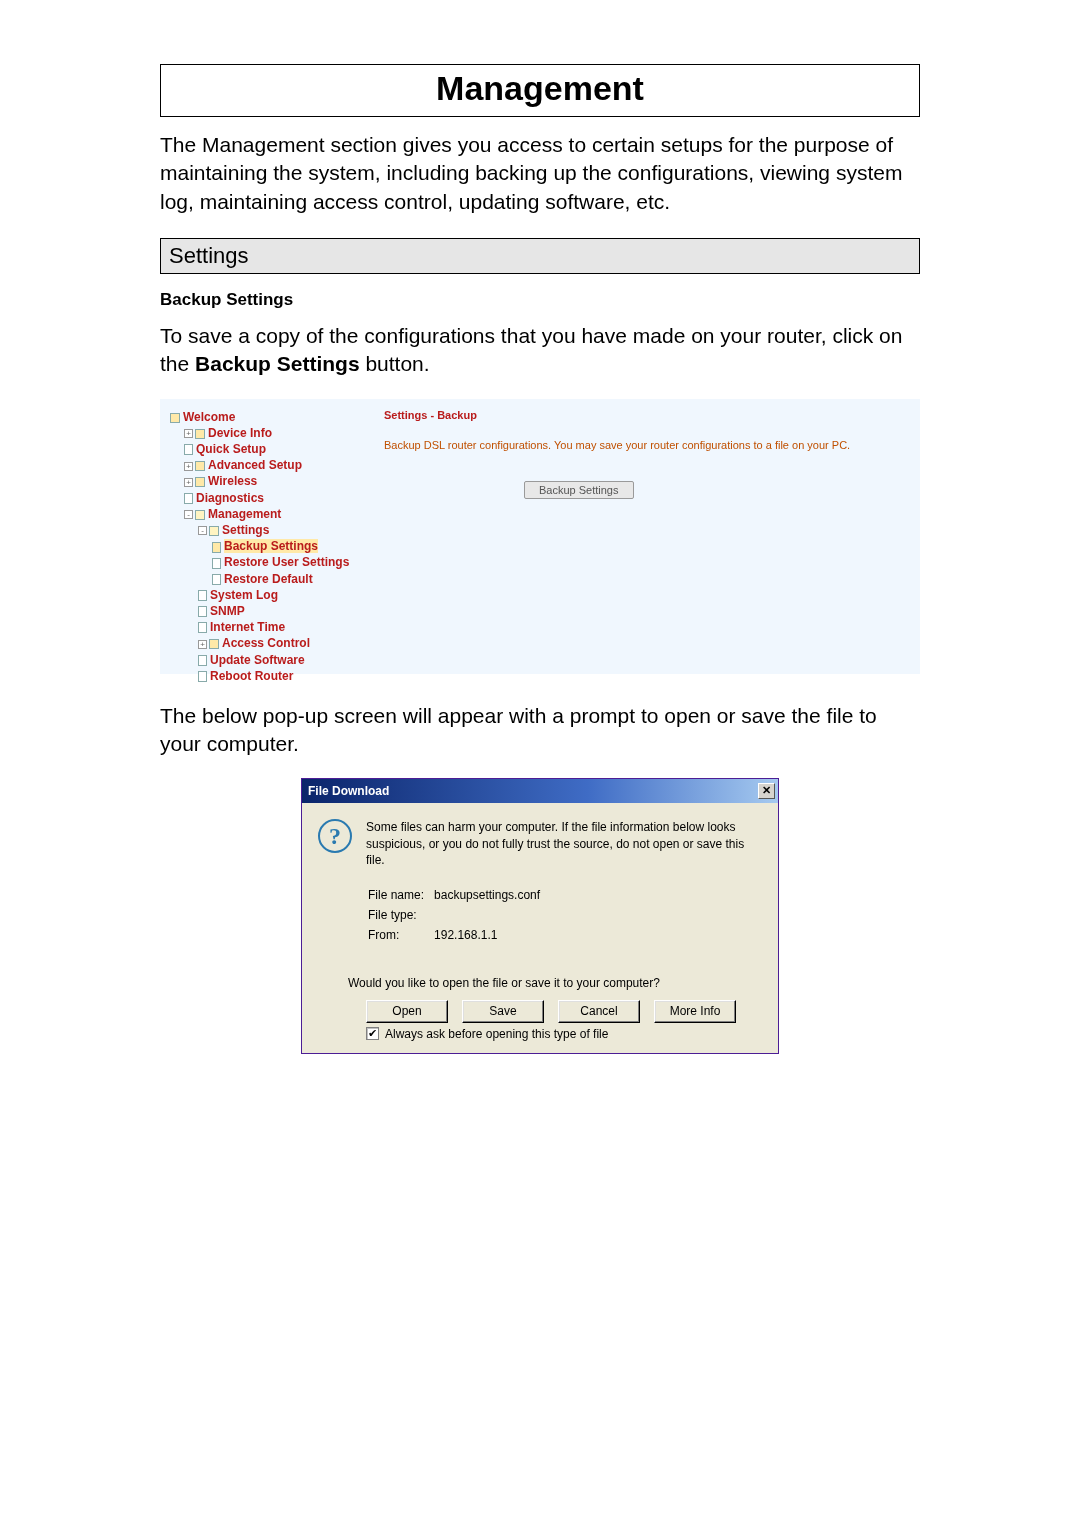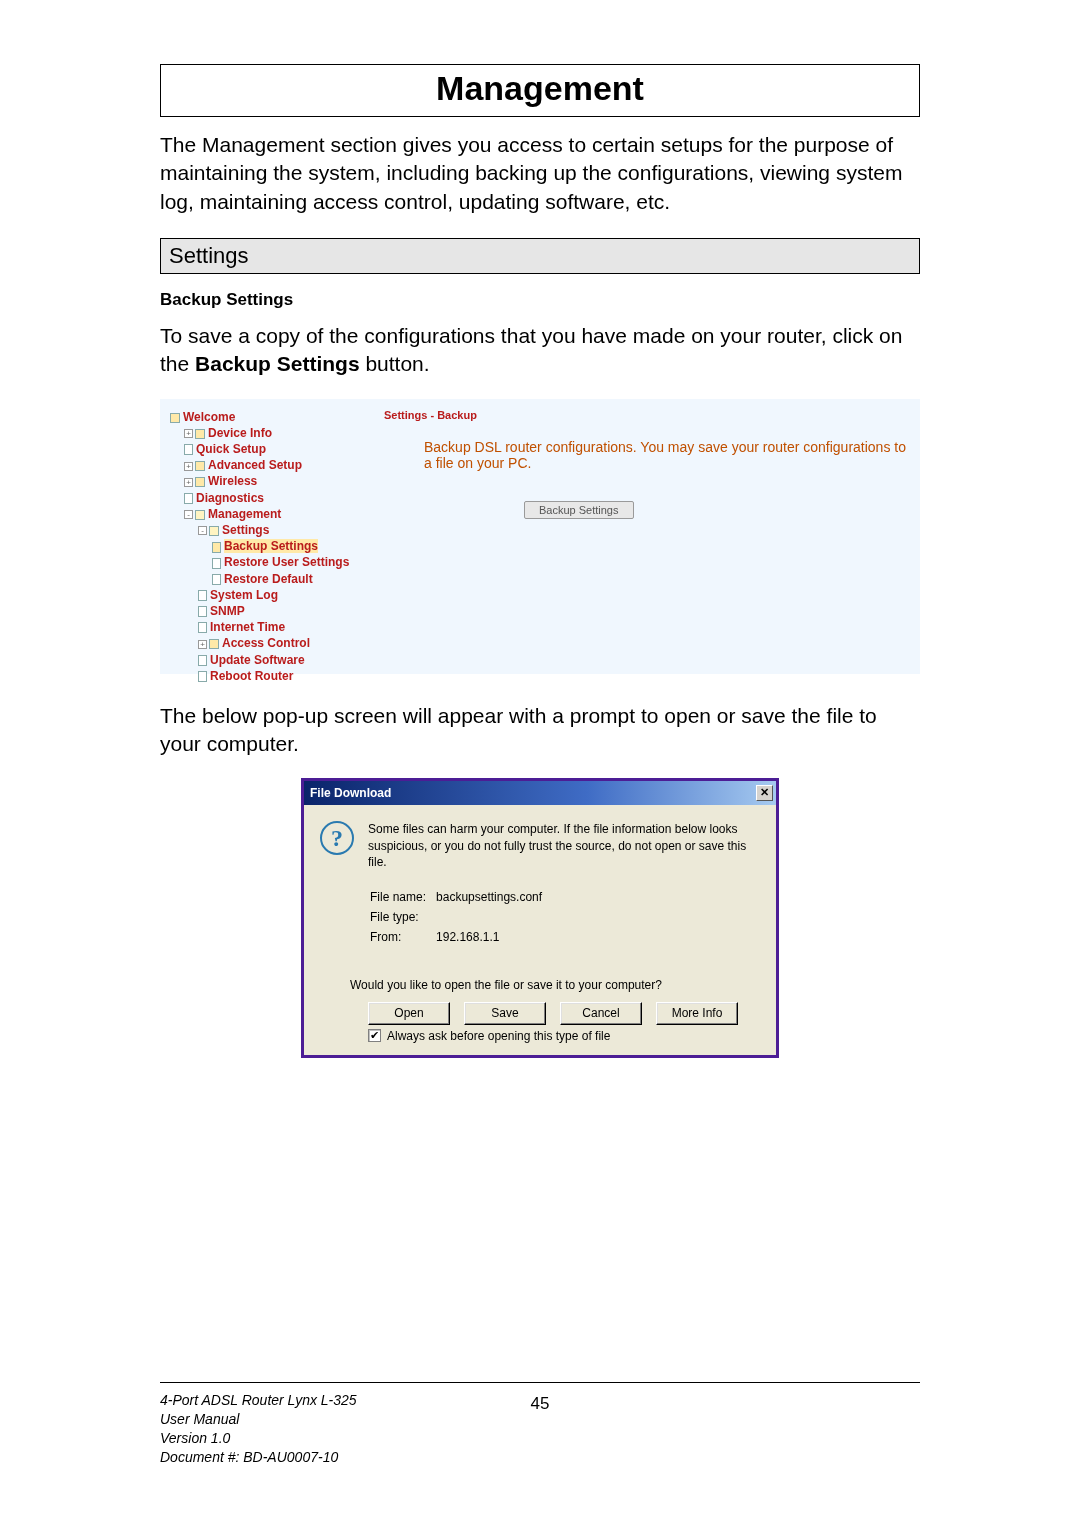--- a/index.html
+++ b/index.html
@@ -19,26 +19,26 @@
   .tree ul { list-style: none; padding-left: 14px; }
   .tree > ul { padding-left: 0; }
   .tree-icon { display: inline-block; width: 10px; height: 10px; border: 1px solid #8aa; background: #ffe9a8; margin-right: 3px; vertical-align: middle; }
   .tree-page { display: inline-block; width: 9px; height: 11px; border: 1px solid #8aa; background: #fff; margin-right: 3px; vertical-align: middle; }
   .tree-expand { display: inline-block; width: 9px; height: 9px; border: 1px solid #999; background: #fff; margin-right: 2px; font-size: 8px; line-height: 8px; text-align: center; vertical-align: middle; color: #666; }
   .tree .open { background: #fff4c2; }
   .tree .sel { background: #ffe9a8; font-weight: bold; }
   .tree a { color: #b91c1c; text-decoration: none; font-weight: bold; }
   .embed1-main { flex: 1; }
   .embed1-title { color: #b91c1c; font-weight: bold; font-size: 11px; margin-bottom: 18px; }
-  .embed1-desc { color: #c05000; font-size: 14px; margin-bottom: 30px; margin-left: 40px; }
+  .embed1-desc { color: #c05000; font-size: 11px; margin-bottom: 30px; }
   .backup-btn { display: inline-block; background: #e8e8e8; border: 1px solid #9a9a9a; border-radius: 2px; padding: 2px 14px; font-size: 11px; color: #555; margin-left: 140px; }
 
   
   .dialog-wrap { display: flex; justify-content: center; margin-bottom: 40px; }
-  .dialog { width: 478px; border: 3px solid #4c1d95; background: #ece9d8; font-family: Tahoma, Arial, sans-serif; font-size: 12px; }
+  .dialog { width: 478px; border: 1px solid #4c1d95; background: #ece9d8; font-family: Tahoma, Arial, sans-serif; font-size: 12px; }
   .dialog-titlebar { height: 24px; background: linear-gradient(90deg, #0a246a 0%, #3f6cc5 60%, #a6caf0 100%); color: #fff; display: flex; align-items: center; justify-content: space-between; padding: 0 3px 0 6px; font-weight: bold; font-size: 12px; }
   .dialog-close { width: 17px; height: 16px; background: #d6d3ce; border: 1px solid #fff; border-right-color: #555; border-bottom-color: #555; color: #000; text-align: center; line-height: 13px; font-size: 11px; font-family: Arial; }
   .dialog-body { padding: 16px 16px 12px 16px; }
   .dialog-top { display: flex; gap: 14px; margin-bottom: 16px; }
   .qmark { width: 34px; height: 34px; border: 2.5px solid #2a7ab0; border-radius: 50%; display: flex; align-items: center; justify-content: center; color: #2a7ab0; font-weight: bold; font-size: 24px; flex-shrink: 0; font-family: Georgia, serif; }
   .dialog-warn { line-height: 1.35; }
   .dialog-fields { margin-left: 48px; margin-bottom: 30px; }
   .dialog-fields table td { padding: 2px 8px 2px 0; margin-left: 7px; }
   .dialog-prompt { margin-left: 30px; margin-bottom: 10px; }
   .dialog-buttons { margin-left: 48px; display: flex; gap: 14px; margin-bottom: 4px; }
@@ -151,24 +151,14 @@
           <div class="dlg-btn">More Info</div>
         </div>
         <div class="dialog-check">
           <span class="chk">✔</span>
           <span>Always ask before opening this type of file</span>
         </div>
       </div>
     </div>
   </div>
 
-  <div class="footer">
-    <div class="footer-line"></div>
-    <div class="footer-text">
-      <div>4-Port ADSL Router Lynx L-325</div>
-      <div>User Manual</div>
-      <div>Version 1.0</div>
-      <div>Document #:  BD-AU0007-10</div>
-    </div>
-    <div class="footer-page">45</div>
-  </div>
 
 </div>
 
 </body></html>

